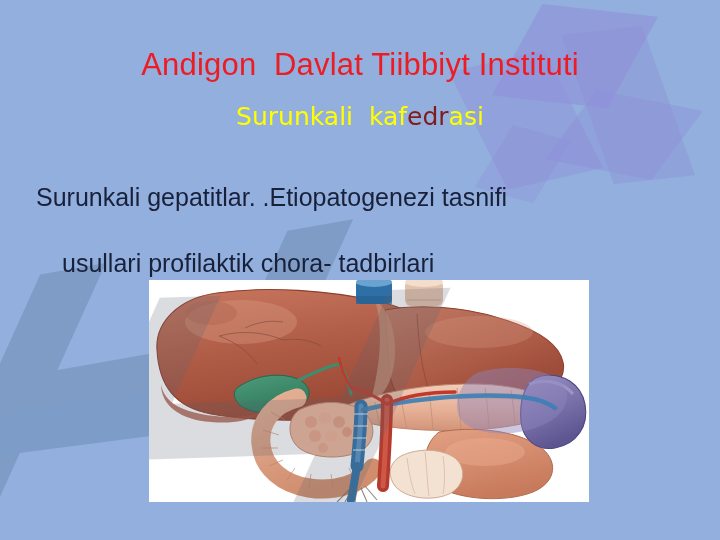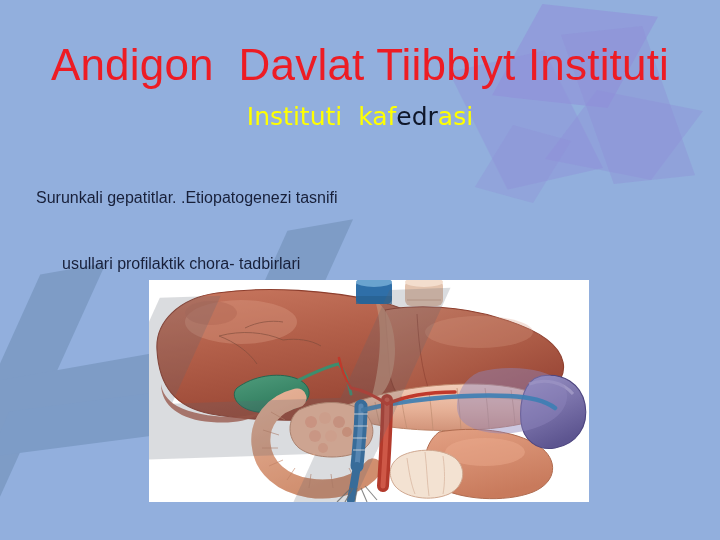--- a/index.html
+++ b/index.html
@@ -74,48 +74,48 @@
   .wm-a .s4 { left: 118px; top: 26px;  width: 84px;  height: 150px; transform: skewX(14deg) rotate(-6deg); opacity:.40;}
   .wm-a .s5 { left: 22px;  top: 128px; width: 66px;  height: 64px;  transform: skewX(-20deg) rotate(14deg); opacity:.35;}
 
   
   .title {
     position: absolute;
     left: 0;
     top: 45px;
     width: 720px;
     text-align: center;
-    font-size: 44px;
+    font-size: 31px;
     line-height: 40px;
     color: #ed1c24;
     font-family: "Liberation Sans", sans-serif;
     letter-spacing: .2px;
     white-space: pre;
   }
 
   .subtitle {
     position: absolute;
     left: 0;
     top: 102px;
     width: 720px;
     text-align: center;
     font-size: 25px;
     line-height: 30px;
     color: #ffff00;
     font-family: "DejaVu Sans", sans-serif;
     white-space: pre;
   }
-  .subtitle .tint { color: #0f172a; }
+  .subtitle .tint { color: #7f1d1d; }
 
   .body-text {
     position: absolute;
     left: 36px;
     top: 148px;
     width: 628px;
-    font-size: 16px;
+    font-size: 25px;
     line-height: 33px;
     color: #18203a;
     font-family: "Liberation Sans", sans-serif;
     text-align: left;
     white-space: pre-line;
     text-indent: 0;
   }
   .body-text .ln { display: block; }
   .body-text .ln.indent { padding-left: 26px; }
 
@@ -149,21 +149,21 @@
       <div class="shard s1"></div>
       <div class="shard s2"></div>
       <div class="shard s3"></div>
       <div class="shard s4"></div>
       <div class="shard s5"></div>
     </div>
   </div>
 
   <div class="title">Andigon  Davlat Tiibbiyt Instituti</div>
 
-  <div class="subtitle"><span>Instituti  kaf</span><span class="tint">edr</span><span>asi</span></div>
+  <div class="subtitle"><span>Surunkali  kaf</span><span class="tint">edr</span><span>asi</span></div>
 
   <div class="body-text">
     <span class="ln">Surunkali gepatitlar.  .Etiopatogenezi tasnifi</span>
     <span class="ln indent">usullari profilaktik chora- tadbirlari</span>
   </div>
 
   <div class="figure">
     <svg width="440" height="222" viewBox="0 0 440 222">
       <defs>
         <linearGradient id="gLiver" x1="0" y1="0" x2="0.3" y2="1">

